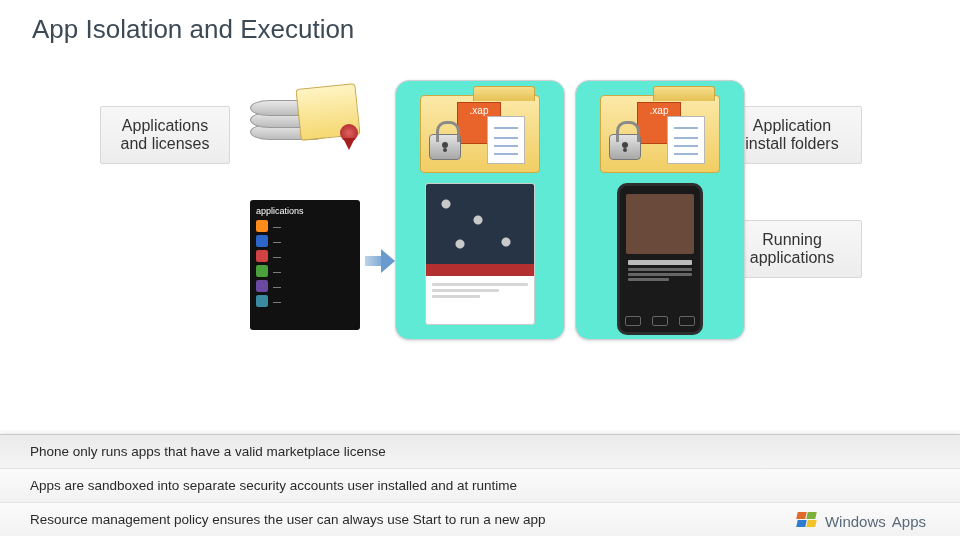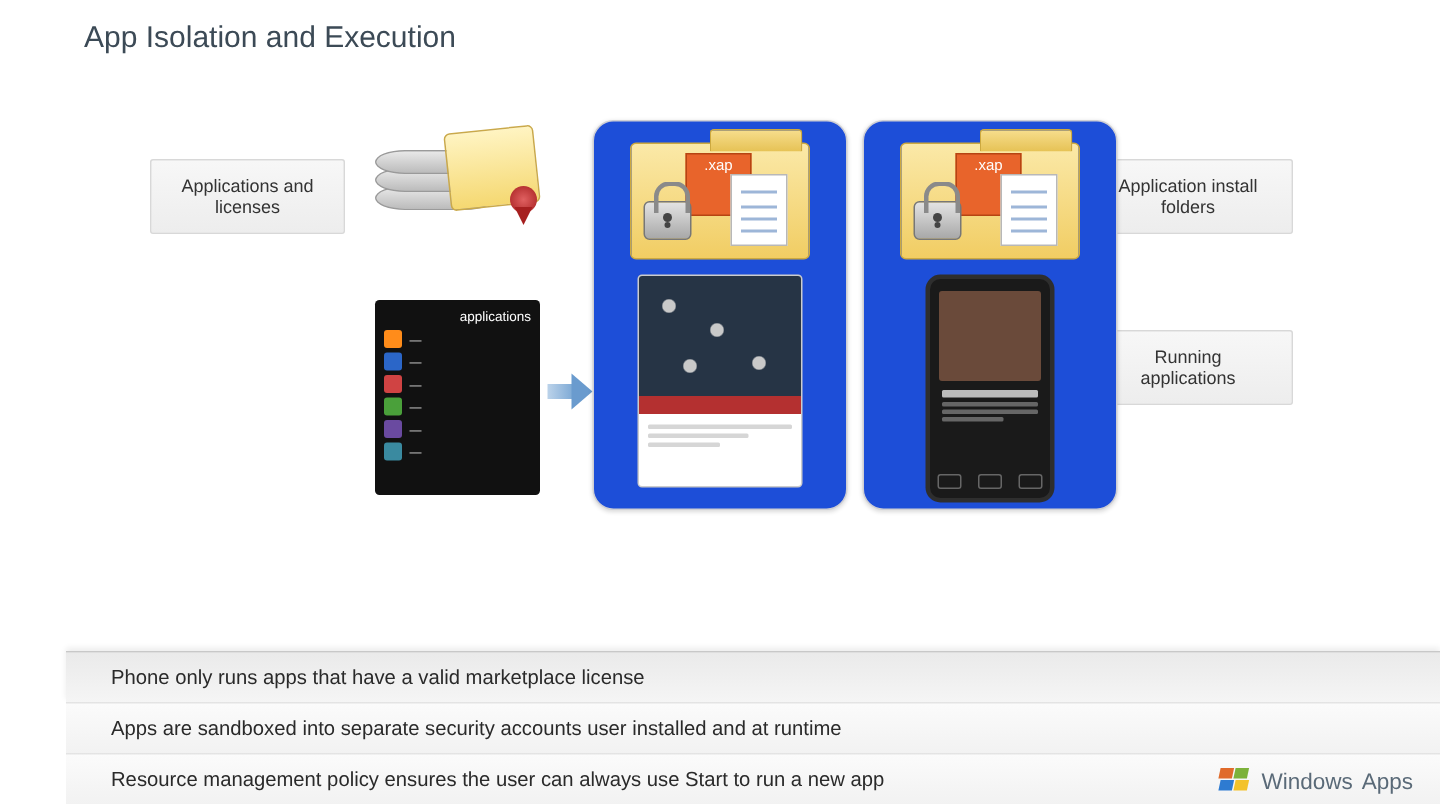--- a/index.html
+++ b/index.html
@@ -6,50 +6,49 @@
   body {
     width: 960px; height: 540px;
     font-family: "Segoe UI", Arial, sans-serif;
     background: #fff;
     position: relative;
     overflow: hidden;
   }
   .title {
     position: absolute;
     left: 32px; top: 14px;
-    font-size: 20px;
+    font-size: 26px;
     font-weight: 300;
     color: #3c4a56;
-    margin-left: 24px;
   }
   
   .diagram {
     position: absolute;
     left: 0; top: 70px;
     width: 960px; height: 260px;
   }
   .label-box {
     position: absolute;
     background: linear-gradient(#f7f7f7,#ededed);
     border: 1px solid #d8d8d8;
     border-radius: 2px;
     padding: 10px 16px;
-    font-size: 12px;
+    font-size: 16px;
     color: #333;
     text-align: center;
     width: 130px;
   }
   .label-left  { left: 100px; top: 36px; }
   .label-right1{ left: 722px; top: 36px; width:140px;}
   .label-right2{ left: 722px; top: 150px; width:140px;}
 
   .chamber {
     position: absolute;
     width: 170px;
-    background: #1d4ed8;
+    background: #5eead4;
     border: 1px solid #cfcfd4;
     border-radius: 14px;
     box-shadow: 0 1px 3px rgba(0,0,0,0.15);
     top: 10px; height: 260px;
     padding-top: 14px;
   }
   .chamber1 { left: 395px; }
   .chamber2 { left: 575px; }
 
   
@@ -140,21 +139,20 @@
     width:6px; height:6px; background:#444; border-radius:50%;
     box-shadow:0 5px 0 -1px #444;
   }
 
   
   .phone-list{
     position:absolute; left:250px; top:130px;
     width:110px; height:130px;
     background:#111; border-radius:3px;
     padding:6px;
-    text-align:right;
   }
   .pl-title{ color:#fff; font-size:9px; margin-bottom:4px;}
   .pl-row{ display:flex; align-items:center; margin:3px 0;}
   .pl-ic{ width:12px;height:12px;background:#ff8c1a;margin-right:5px;border-radius:2px;}
   .pl-row:nth-child(3) .pl-ic{background:#2b66c8;}
   .pl-row:nth-child(4) .pl-ic{background:#d04343;}
   .pl-row:nth-child(5) .pl-ic{background:#4aa03a;}
   .pl-row:nth-child(6) .pl-ic{background:#6a4aa0;}
   .pl-row:nth-child(7) .pl-ic{background:#3a8aa0;}
   .pl-tx{ color:#ddd; font-size:8px;}
@@ -197,38 +195,38 @@
     padding:8px 6px; position:relative;
   }
   .pd-img{height:60px;background:#6a4a3a;border-radius:2px;}
   .pd-t1{height:5px;background:#bbb;margin:6px 2px 3px 2px;border-radius:1px;}
   .pd-t2{height:3px;background:#666;margin:2px;border-radius:1px;}
   .pd-btns{position:absolute;bottom:6px;left:0;right:0;display:flex;justify-content:space-around;}
   .pd-btn{width:16px;height:10px;border:1px solid #666;border-radius:2px;}
 
   
   .bullets{
-    position:absolute; left:0; bottom:4px; width:960px;padding-left:44px;
+    position:absolute; left:0; bottom:4px; width:960px;
   }
   .bullet{
     font-size:13.5px;
     color:#2a2a2a;
     padding:9px 30px;
     background:linear-gradient(#fbfbfb,#f2f2f2);
     border-top:1px solid rgba(0,0,0,0.06);
   }
   .bullet:nth-child(1){
     background:linear-gradient(#eaeaea,#f5f5f5);
     border-top:1px solid #c8c8c8;
     box-shadow:0 -2px 4px rgba(0,0,0,0.08);
   }
 
   
   .brand{
-    position:absolute; right:18px; bottom:10px;
+    position:absolute; right:34px; bottom:10px;
     display:flex; align-items:center; gap:6px;
     color:#5a6a78; font-size:15px;
   }
   .winflag{
     width:22px; height:18px; position:relative;
   }
   .wf{position:absolute;width:9px;height:7px;transform:skewX(-12deg);}
   .wf.a{left:0;top:0;background:#e06a2a;}
   .wf.b{left:10px;top:0;background:#7cb23a;}
   .wf.c{left:0;top:8px;background:#2e7bd1;}

